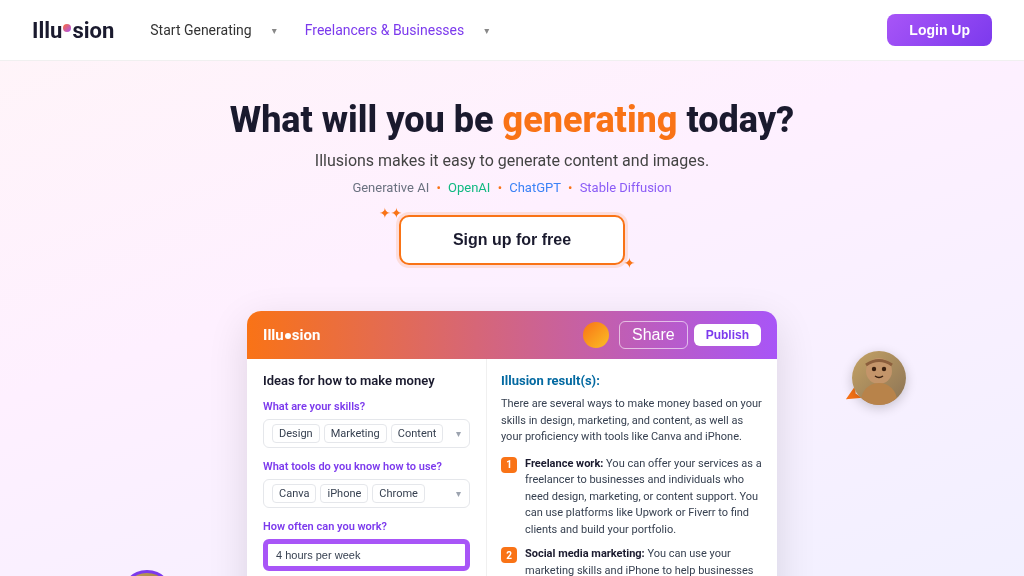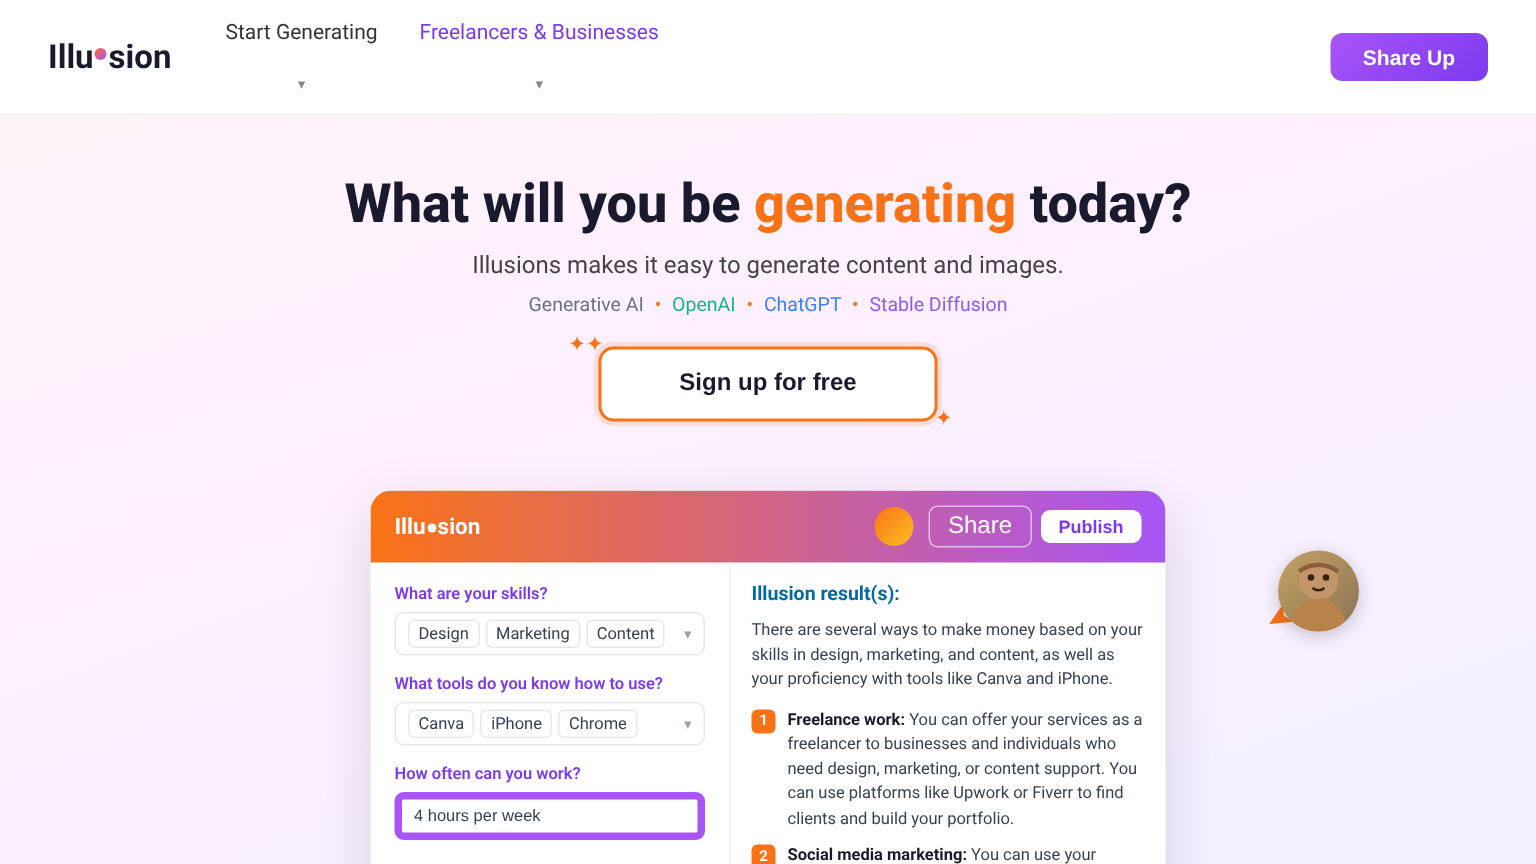--- a/index.html
+++ b/index.html
@@ -39,21 +39,20 @@
       top: -2px;
     }
     .nav-item {
       display: flex;
       align-items: center;
       gap: 20px;
       font-size: 14px;
       color: #333;
       margin-right: 28px;
       cursor: pointer;
-      flex-direction: column;
     }
     .nav-item.freelancers {
       color: #7c3aed;
     }
     .chevron {
       font-size: 10px;
       color: #888;
     }
     .nav-spacer { flex: 1; }
     .btn-login {
@@ -361,21 +360,21 @@
     <span class="chevron">▾</span>
   </div>
 
   <div class="nav-item freelancers">
     <span>Freelancers &amp; Businesses</span>
     <span class="chevron">▾</span>
   </div>
 
   <div class="nav-spacer"></div>
 
-  <button class="btn-signup">Share Up</button>
+  <button class="btn-signup">Login Up</button>
 </nav>
 
 <section class="hero">
   <h1>
     <span>What will you be </span><span class="highlight">generating</span><span> today?</span>
   </h1>
   <p class="hero-sub">Illusions makes it easy to generate content and images.</p>
   <div class="tech-tags">
     <span>Generative AI</span>
     <span class="dot">•</span>
@@ -414,20 +413,21 @@
         Illu<span class="app-logo-dot"></span>sion
       </div>
       <div class="app-avatar"></div>
       <button class="btn-share">Share</button>
       <button class="btn-publish">Publish</button>
     </div>
 
     <div class="app-body">
 
       <div class="left-panel">
+        <h3>Ideas for how to make money</h3>
 
         <div class="field-label">What are your skills?</div>
         <div class="tag-row">
           <span class="tag">Design</span>
           <span class="tag">Marketing</span>
           <span class="tag">Content</span>
           <span class="tag-chevron">▾</span>
         </div>
 
         <div class="field-label">What tools do you know how to use?</div>

